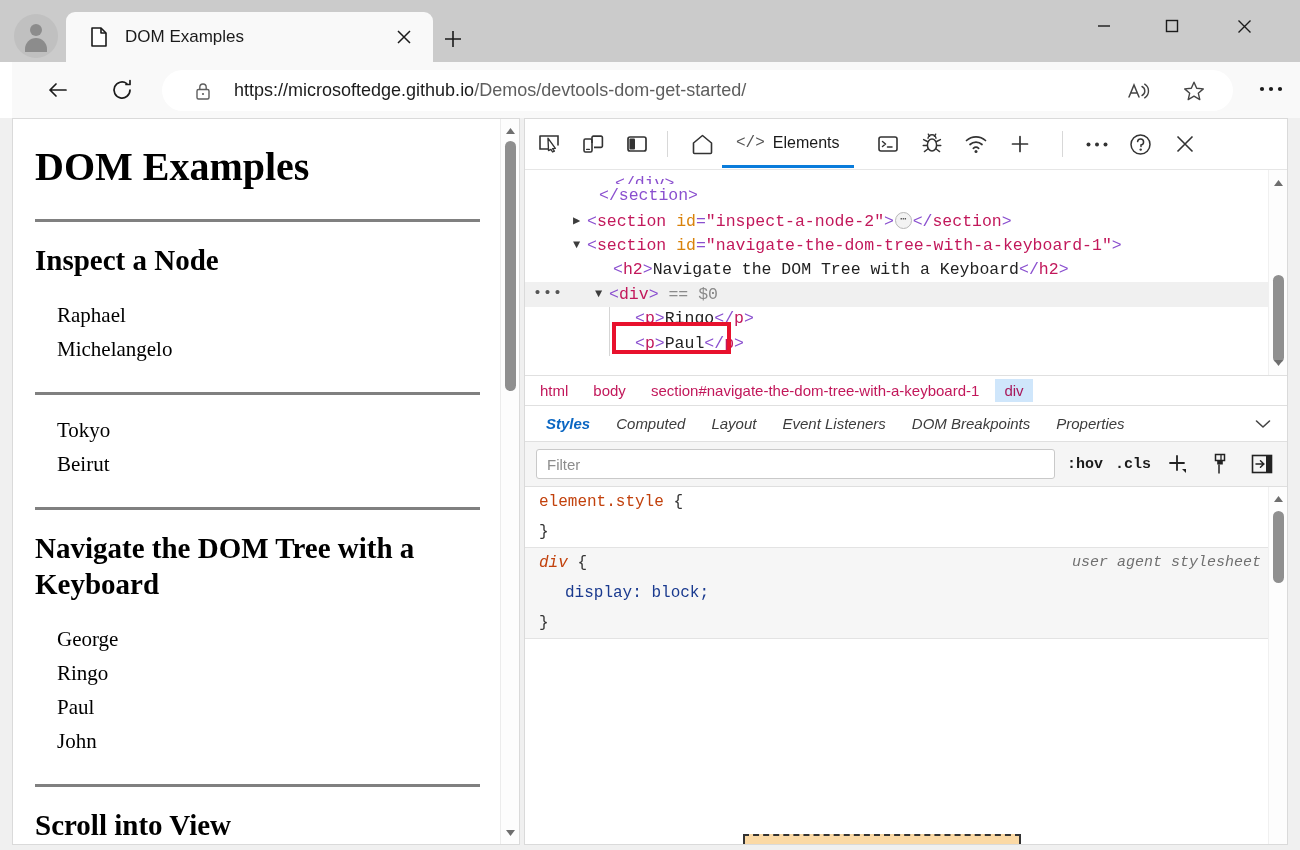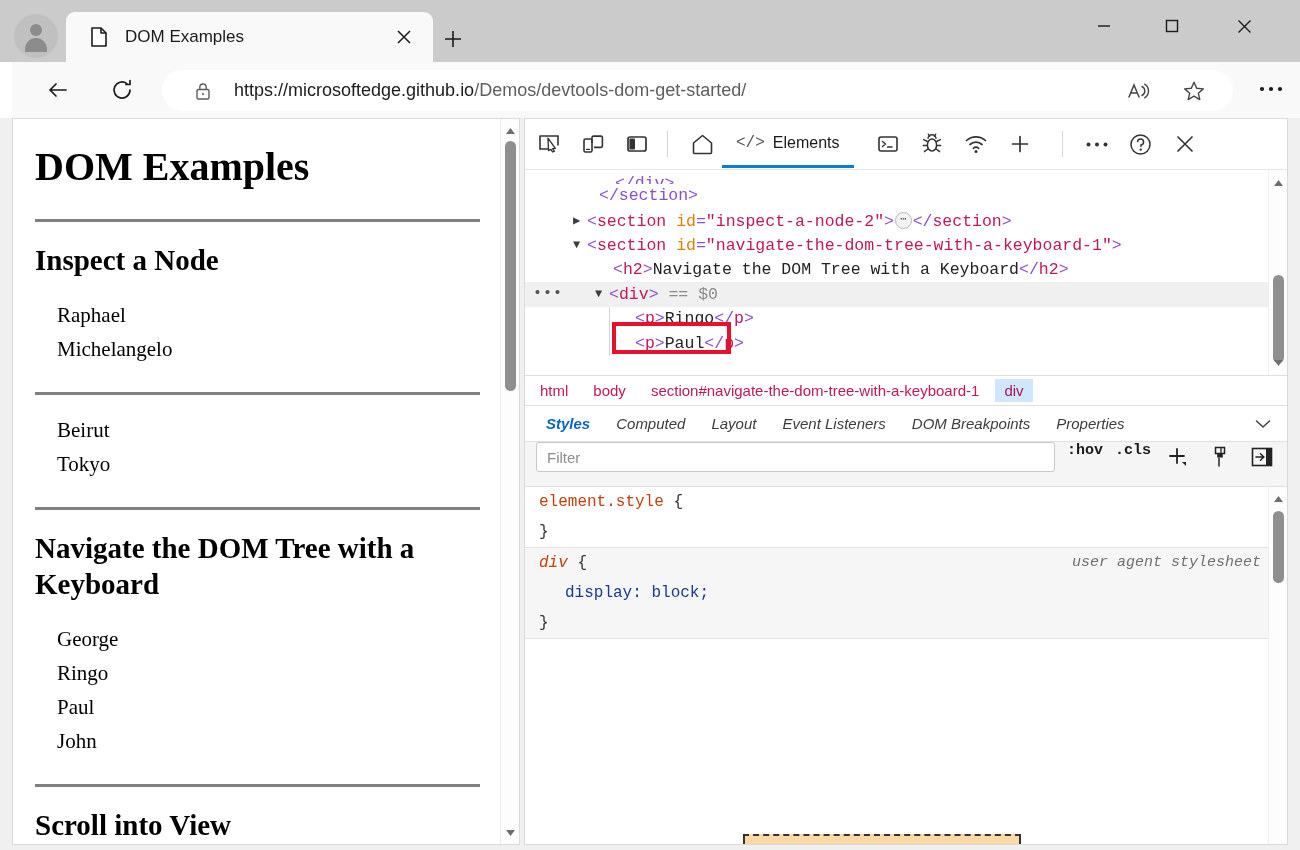--- a/index.html
+++ b/index.html
@@ -328,21 +328,21 @@
   }
   .pane-tab.active { color: #0a66c2; font-weight: 600; }
   .pane-more {
     position: absolute; right: 16px;
     font-size: 15px; color: #444444;
   }
 
   
   .filter-row {
     height: 45px; flex: 0 0 auto;
-    display: flex; align-items: flex-start;
+    display: flex; align-items: center;
     background: #f5f5f5;
     border-bottom: 1px solid #dfdfdf;
     padding: 0 6px;
   }
   .filter-input {
     flex: 1 1 auto; height: 30px;
     margin-left: 5px;
     background: #ffffff; border: 1px solid #c9c9c9;
     border-radius: 3px;
     display: flex; align-items: center;
@@ -522,22 +522,22 @@
         <hr class="page-hr">
 
         <div class="page-block">
           <div class="page-h2">Inspect a Node</div>
           <p class="page-p">Raphael</p>
           <p class="page-p">Michelangelo</p>
         </div>
         <hr class="page-hr">
 
         <div class="page-block">
+          <p class="page-p">Tokyo</p>
           <p class="page-p">Beirut</p>
-          <p class="page-p">Tokyo</p>
         </div>
         <hr class="page-hr">
 
         <div class="page-block">
           <div class="page-h2">Navigate the DOM Tree with a Keyboard</div>
           <p class="page-p">George</p>
           <p class="page-p">Ringo</p>
           <p class="page-p">Paul</p>
           <p class="page-p">John</p>
         </div>

